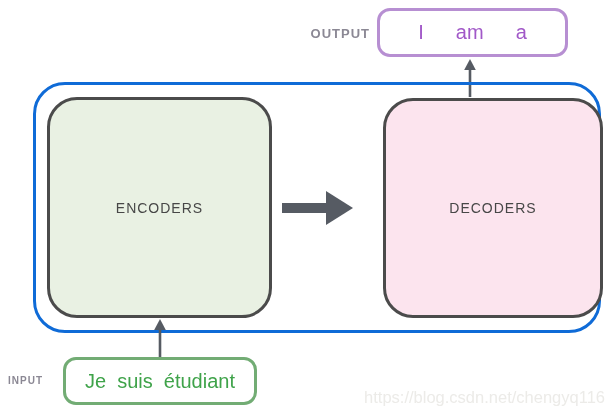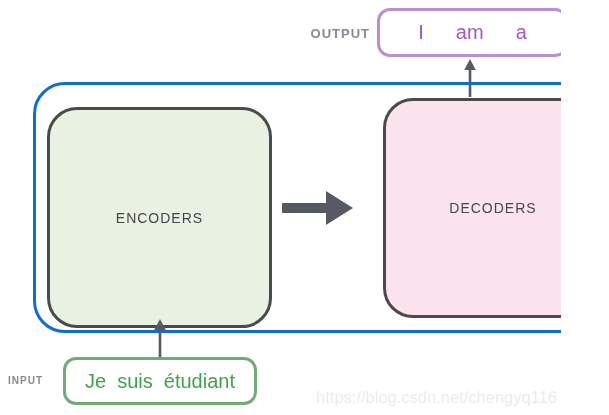--- a/index.html
+++ b/index.html
@@ -5,21 +5,21 @@
   html, body {
     margin: 0;
     padding: 0;
     background: #ffffff;
     font-family: "Liberation Sans", "DejaVu Sans", sans-serif;
   }
   * { box-sizing: border-box; }
 
   .stage {
     position: relative;
-    width: 561px;
+    width: 609px;
     height: 415px;
     background: #ffffff;
     overflow: hidden;
   }
 
   
   .output-label {
     position: absolute;
     left: 280px;
     top: 26px;
@@ -70,21 +70,20 @@
     font-size: 14px;
     letter-spacing: 1px;
     color: #474747;
   }
   .encoders-box {
     left: 47px;
     top: 97px;
     width: 225px;
     height: 221px;
     background: var(--encoders-fill, #e9f1e3);
-    margin-top: 10px;
   }
   .decoders-box {
     left: 383px;
     top: 98px;
     width: 220px;
     height: 220px;
     background: var(--decoders-fill, #fce4ee);
   }
 
   

